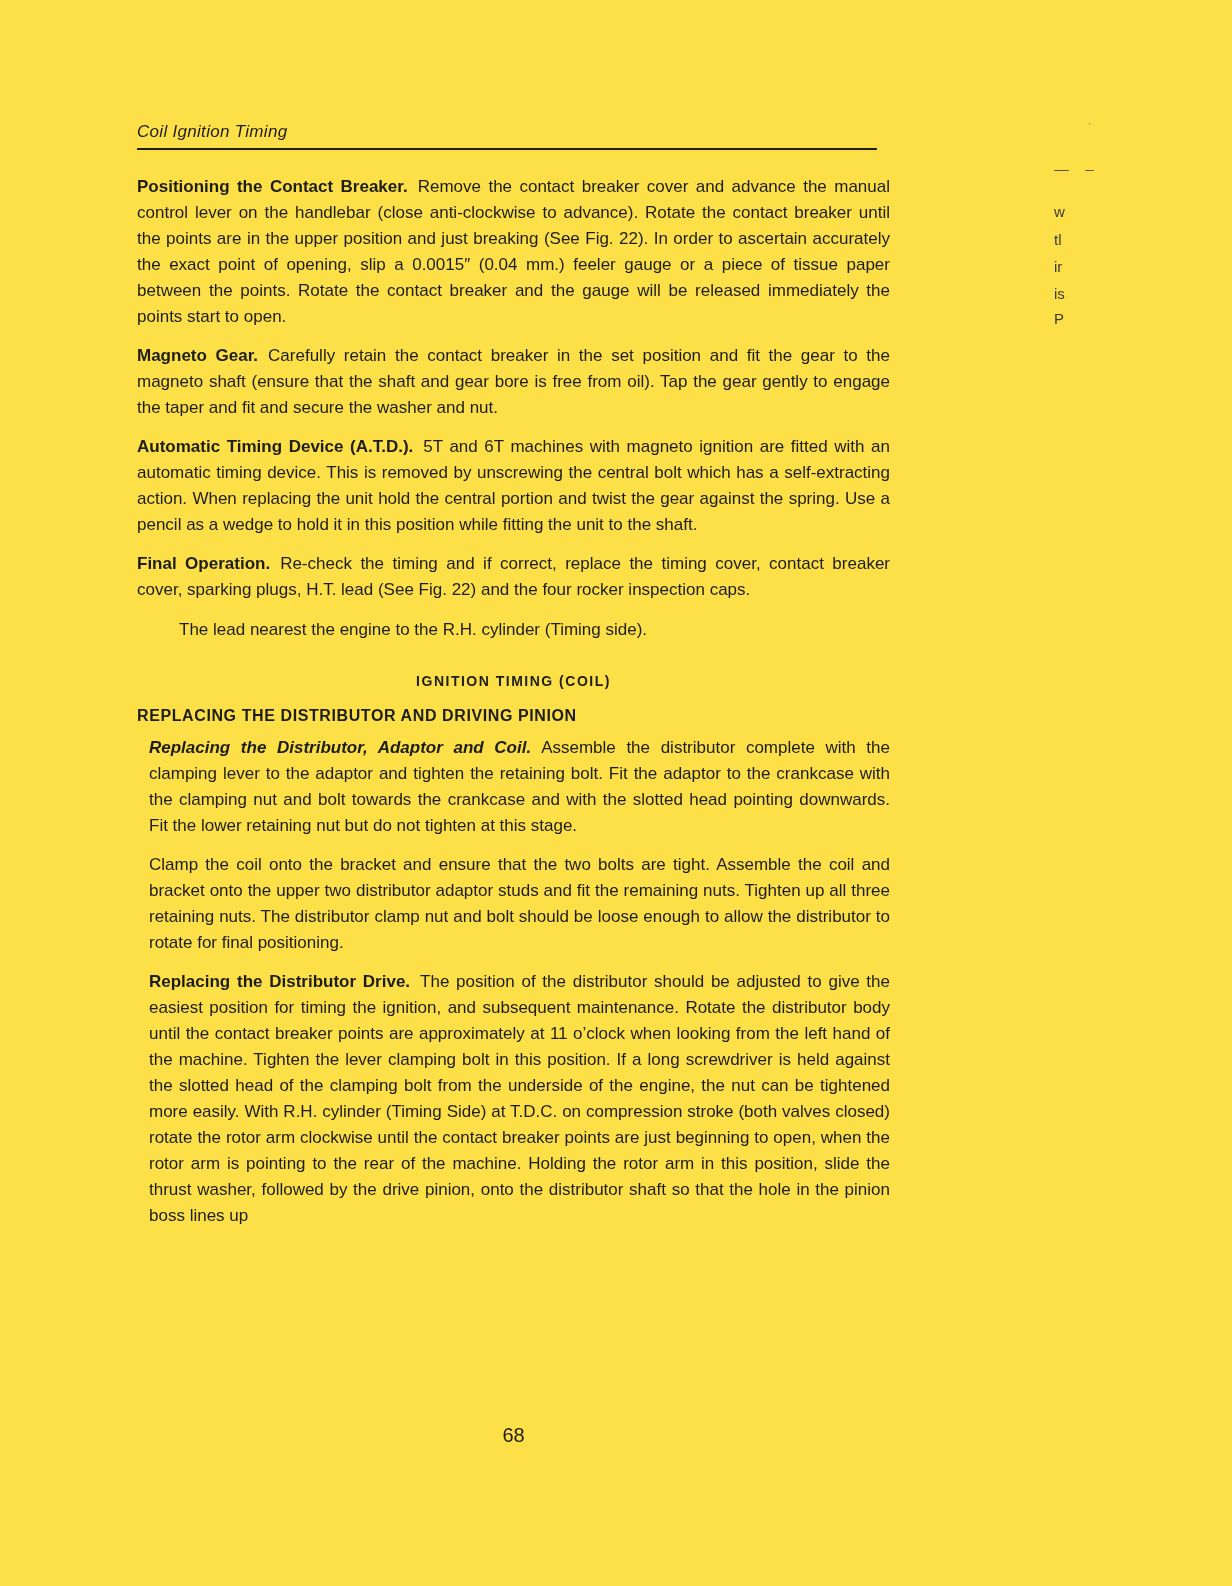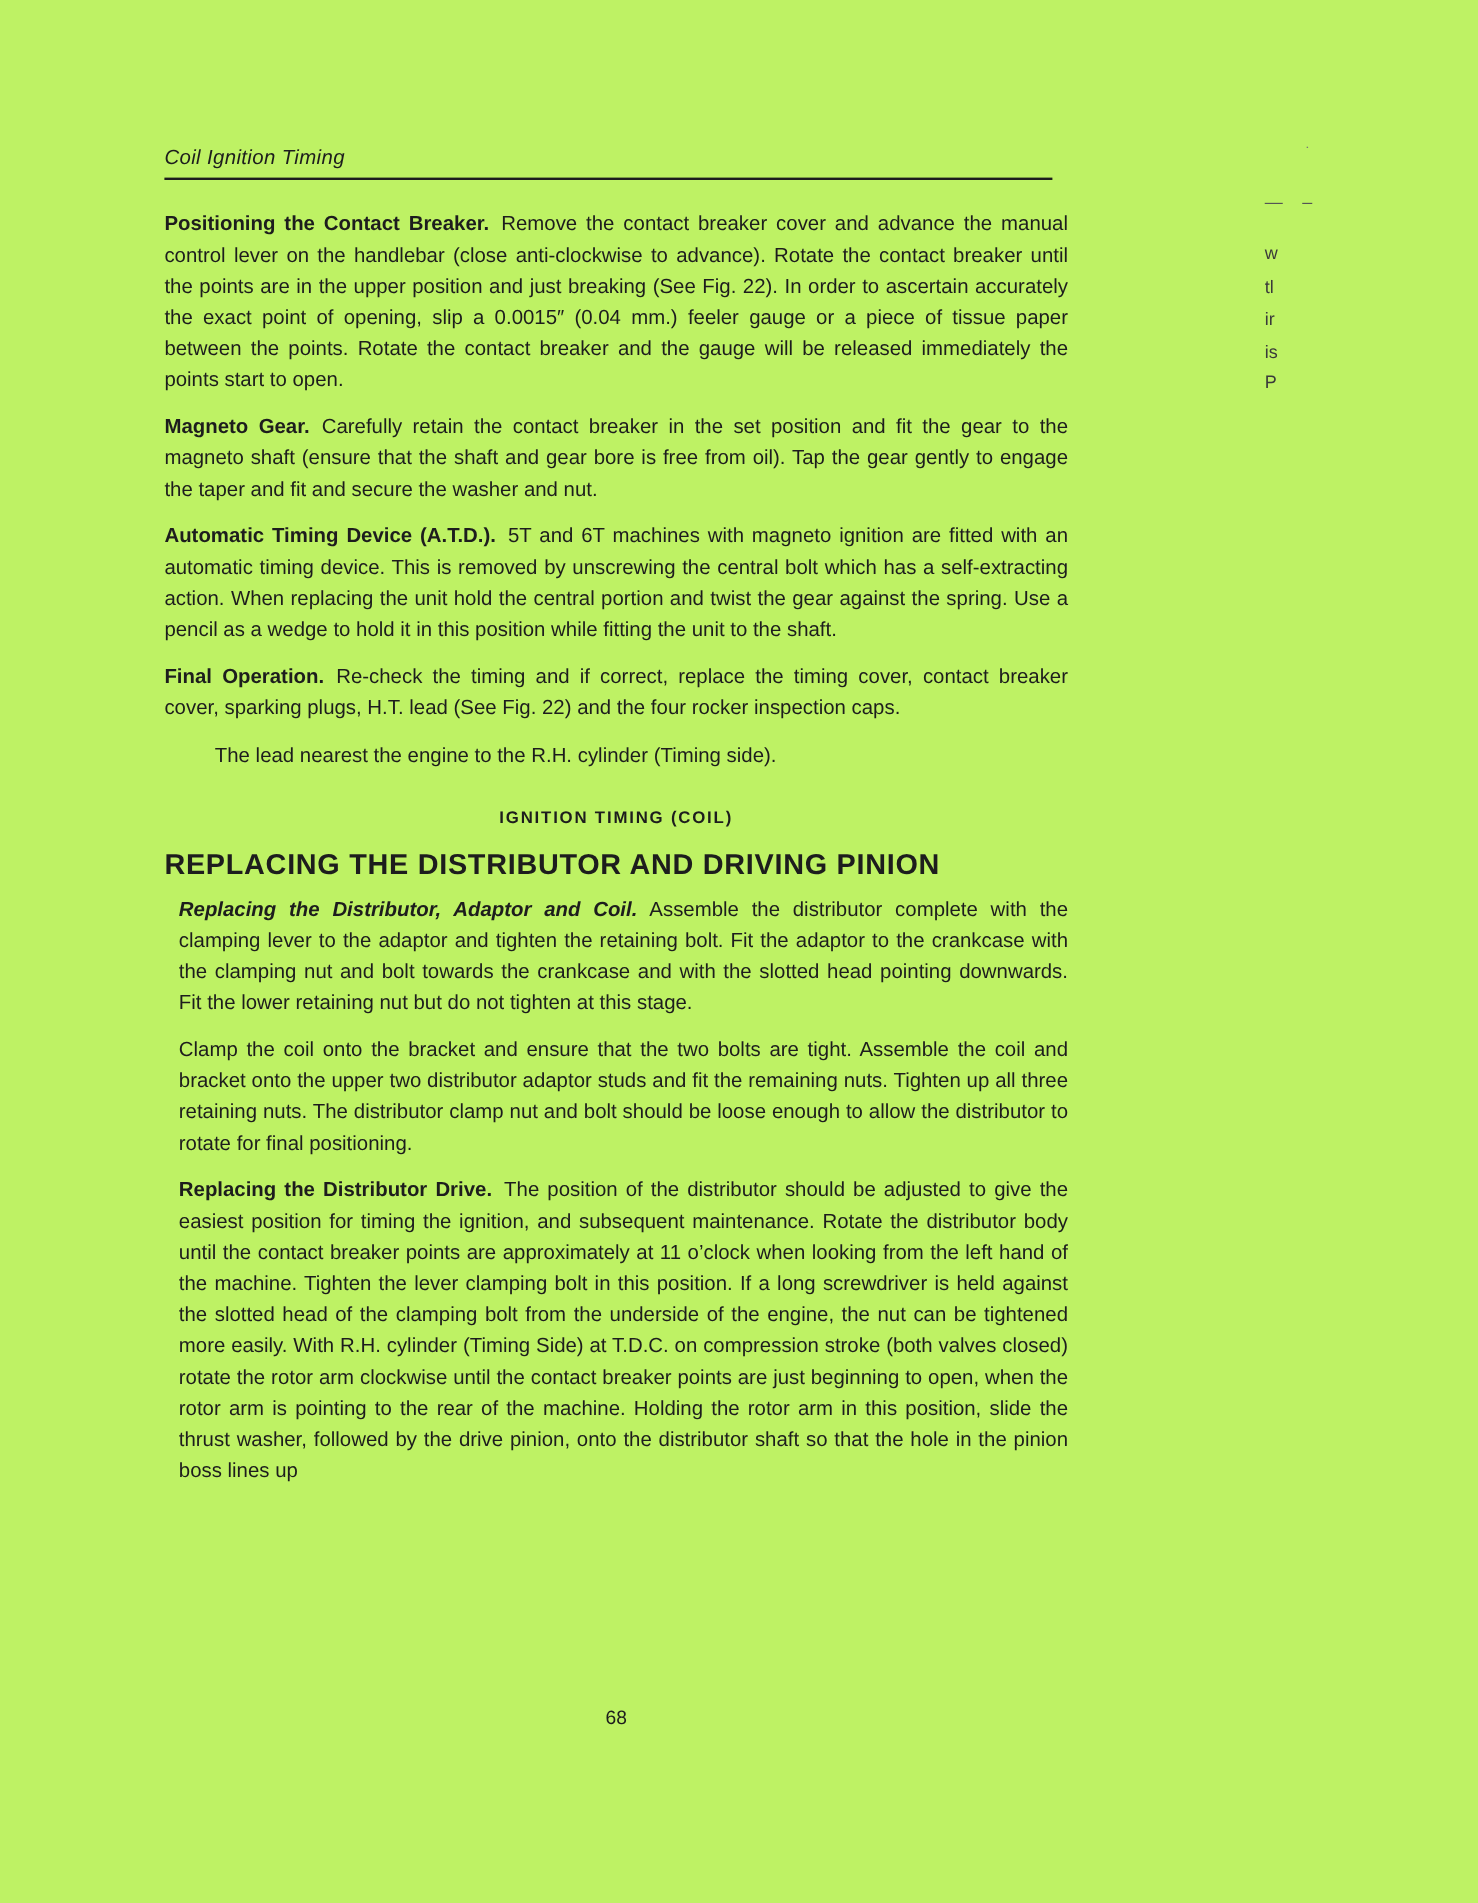--- a/index.html
+++ b/index.html
@@ -4,21 +4,21 @@
 <style>
   html, body {
     margin: 0;
     padding: 0;
     background: #f4f4f2;
   }
   .sheet {
     position: relative;
     width: 1232px;
     height: 1586px;
-    background: #bef264;
+    background: #fde047;
     font-family: "Liberation Sans", sans-serif;
     color: #1d1d1d;
     overflow: hidden;
   }
   .content {
     position: absolute;
     left: 137px;
     top: 122px;
     width: 753px;
   }
@@ -57,35 +57,35 @@
     margin-bottom: 22px;
   }
   h1.coil-heading {
     font-size: 14px;
     font-weight: bold;
     letter-spacing: 1.5px;
     text-align: center;
     margin: 30px 0 18px 0;
   }
   h2.sub-heading {
-    font-size: 24px;
+    font-size: 16px;
     font-weight: bold;
     letter-spacing: 0.6px;
     margin: 0 0 10px 0;
   }
   .section-two p.para {
     padding-left: 12px;
   }
   .page-number {
     position: absolute;
     top: 1424px;
     left: 137px;
     width: 753px;
     text-align: center;
-    font-size: 16px;
+    font-size: 20px;
   }
   .edge-fragment {
     position: absolute;
     left: 1054px;
     font-size: 15px;
     color: #3a3a3a;
   }
   .frag-dash { top: 160px; letter-spacing: 6px; color: #555; }
   .frag-1 { top: 203px; }
   .frag-2 { top: 231px; }

